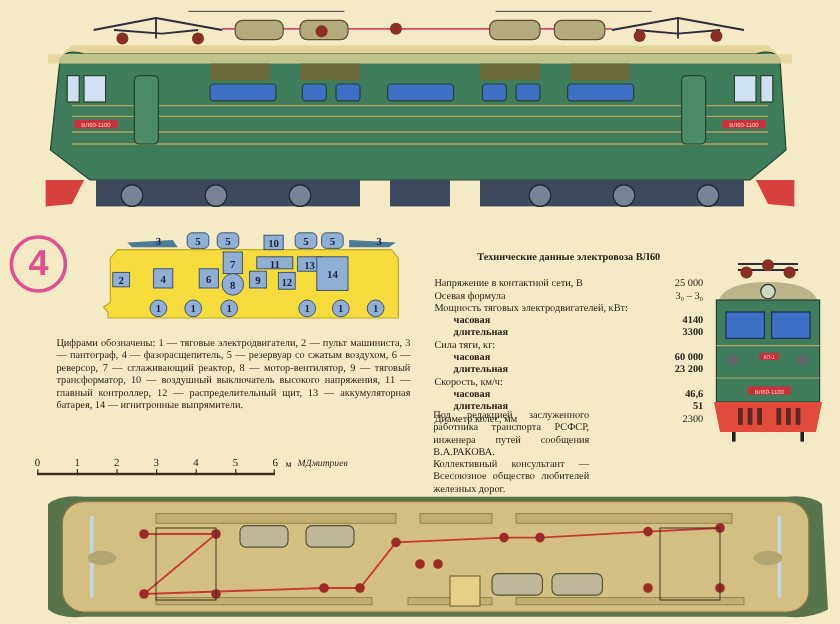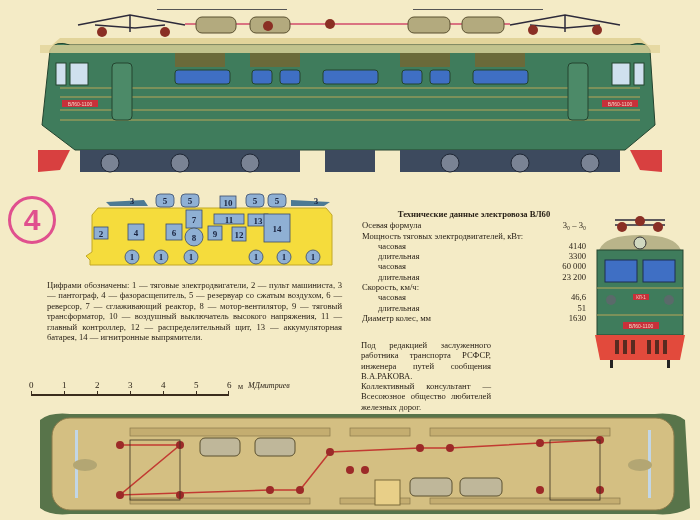--- a/index.html
+++ b/index.html
@@ -5,23 +5,23 @@
   html,body{margin:0;padding:0;}
   body{width:700px;height:520px;background:#f4ebc6;position:relative;overflow:hidden;font-family:"Liberation Serif","DejaVu Serif",serif;color:#2a2218;}
   .abs{position:absolute;}
   
   #side{left:0;top:0;width:700px;height:185px;}
   
   #plan{left:86px;top:190px;width:250px;height:80px;}
   .num-circle{left:8px;top:196px;width:48px;height:48px;border:3px solid #e0508e;border-radius:50%;box-sizing:border-box;color:#e0508e;font:bold 30px "Liberation Sans",sans-serif;display:flex;align-items:center;justify-content:center;}
   .legend{left:47px;top:280px;width:295px;font-size:8.6px;line-height:10.4px;text-align:justify;}
   .specs{left:362px;top:209px;width:224px;font-size:8.6px;line-height:10.3px;}
-  .specs .title{text-align:center;font-weight:bold;margin-bottom:1px;}
+  .specs .title{text-align:center;font-weight:bold;margin-bottom:11px;}
   .specs .row{display:flex;justify-content:space-between;}
-  .specs .row.ind{padding-left:16px;}
+  .specs .row.ind{padding-left:16px;font-weight:bold;}
   .credits{left:361px;top:340px;width:130px;font-size:8.6px;line-height:10.3px;text-align:justify;}
   .artist{left:537px;top:388px;font-size:10px;font-weight:bold;margin-top:36px;}
   .scale{left:28px;top:380px;width:230px;height:20px;}
   .scale .lbl{position:absolute;top:0;font-size:9px;}
   .scale .bar{position:absolute;left:3px;top:14px;width:198px;height:2px;background:#3a2c1c;}
   .scale .tick{position:absolute;top:11px;width:1px;height:5px;background:#3a2c1c;}
   .scale .unit{position:absolute;left:210px;top:2px;font-size:8px;}
   .scale .sig{position:absolute;left:220px;top:1px;font-size:8px;font-style:italic;text-align:center;}
   #front{left:585px;top:205px;width:110px;height:170px;}
   #top{left:30px;top:410px;width:665px;height:108px;}
@@ -178,35 +178,43 @@
       <text x="198" y="70">1</text>
       <text x="227" y="70">1</text>
   </g>
 </svg>
 
 <div class="abs legend">Цифрами обозначены: 1 — тяговые электродвигатели, 2 — пульт машиниста, 3 — пантограф, 4 — фазорасщепитель, 5 — резервуар со сжатым воздухом, 6 — реверсор, 7 — сглаживающий реактор, 8 — мотор-вентилятор, 9 — тяговый трансформатор, 10 — воздушный выключатель высокого напряжения, 11 — главный контроллер, 12 — распределительный щит, 13 — аккумуляторная батарея, 14 — игнитронные выпрямители.</div>
 
 <div class="abs specs">
   <div class="title">Технические данные электровоза ВЛ60</div>
   <div class="row">
+      <span>Напряжение в контактной сети, В</span>
+      <span>25 000</span>
+    </div>
+  <div class="row">
       <span>Осевая формула</span>
       <span>3₀ – 3₀</span>
     </div>
   <div class="row">
       <span>Мощность тяговых электродвигателей, кВт:</span>
       <span></span>
     </div>
   <div class="row ind">
       <span>часовая</span>
       <span>4140</span>
     </div>
   <div class="row ind">
       <span>длительная</span>
       <span>3300</span>
     </div>
+  <div class="row">
+      <span>Сила тяги, кг:</span>
+      <span></span>
+    </div>
   <div class="row ind">
       <span>часовая</span>
       <span>60 000</span>
     </div>
   <div class="row ind">
       <span>длительная</span>
       <span>23 200</span>
     </div>
   <div class="row">
       <span>Скорость, км/ч:</span>
@@ -215,21 +223,21 @@
   <div class="row ind">
       <span>часовая</span>
       <span>46,6</span>
     </div>
   <div class="row ind">
       <span>длительная</span>
       <span>51</span>
     </div>
   <div class="row">
       <span>Диаметр колес, мм</span>
-      <span>1630</span>
+      <span>2300</span>
     </div>
 </div>
 
 <svg id="front" class="abs" viewBox="0 0 110 170">
   <g stroke="#2d2a3a" fill="none" stroke-width="1.5">
       <path d="M30 15 L80 15"></path>
       <path d="M30 20 L80 20"></path>
     </g>
   <g fill="#8a2f24">
       <circle cx="37" cy="22" r="5"></circle>

